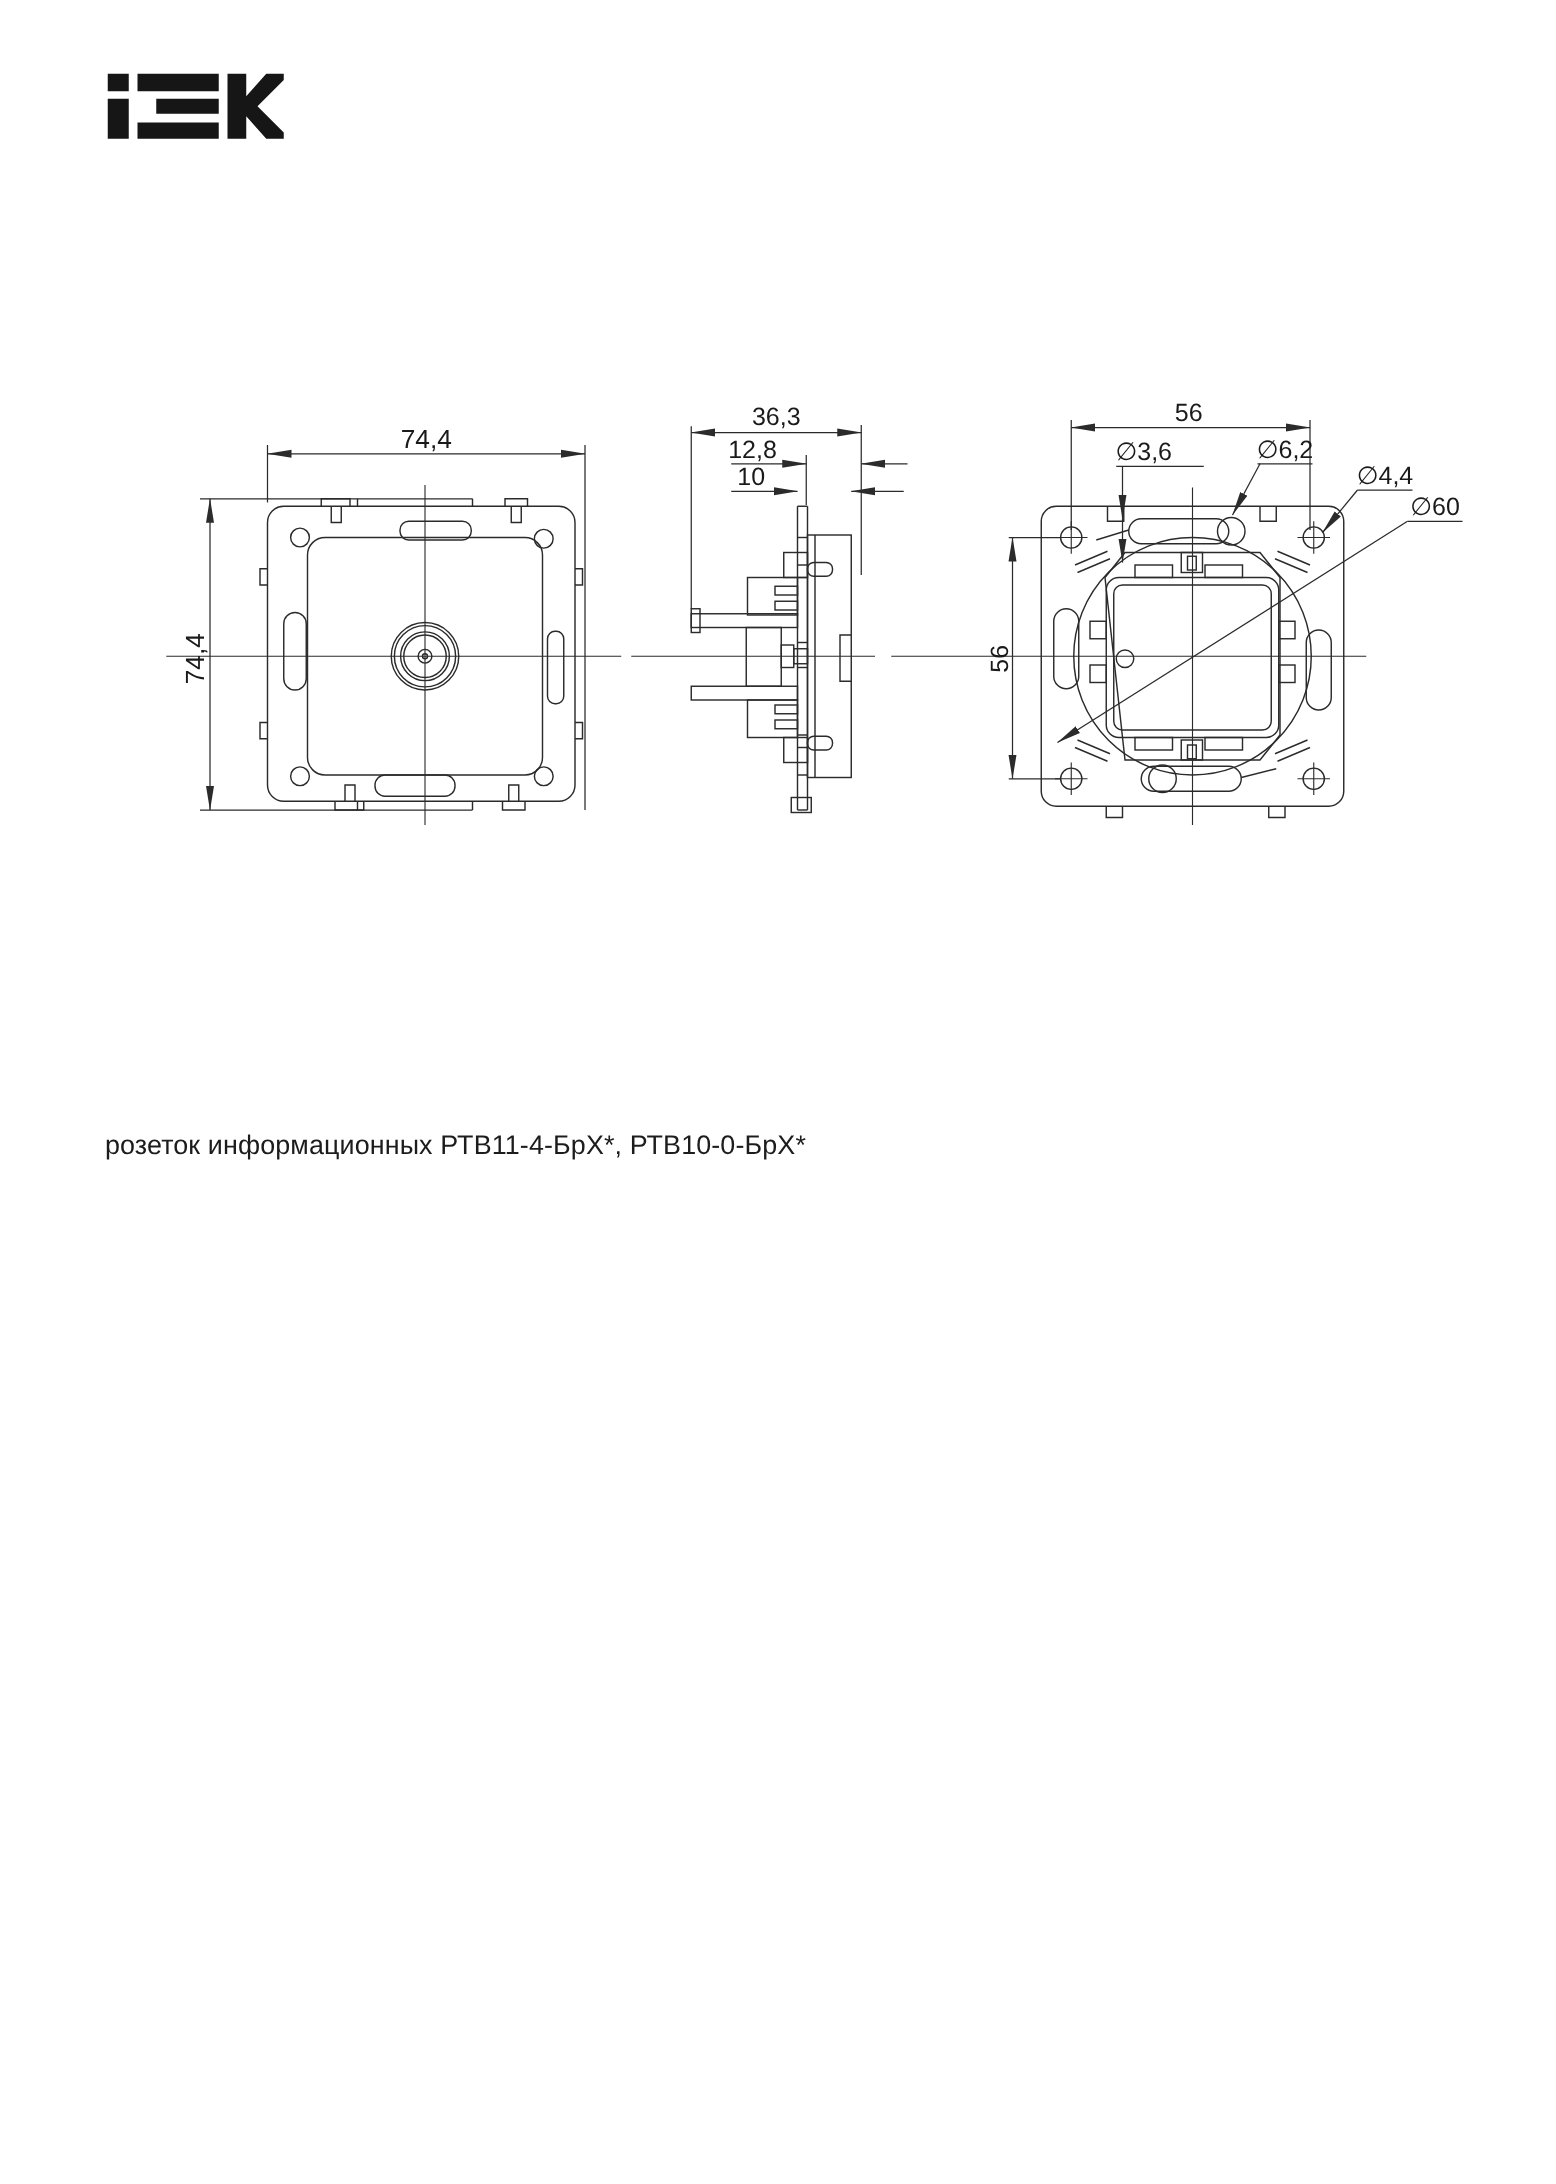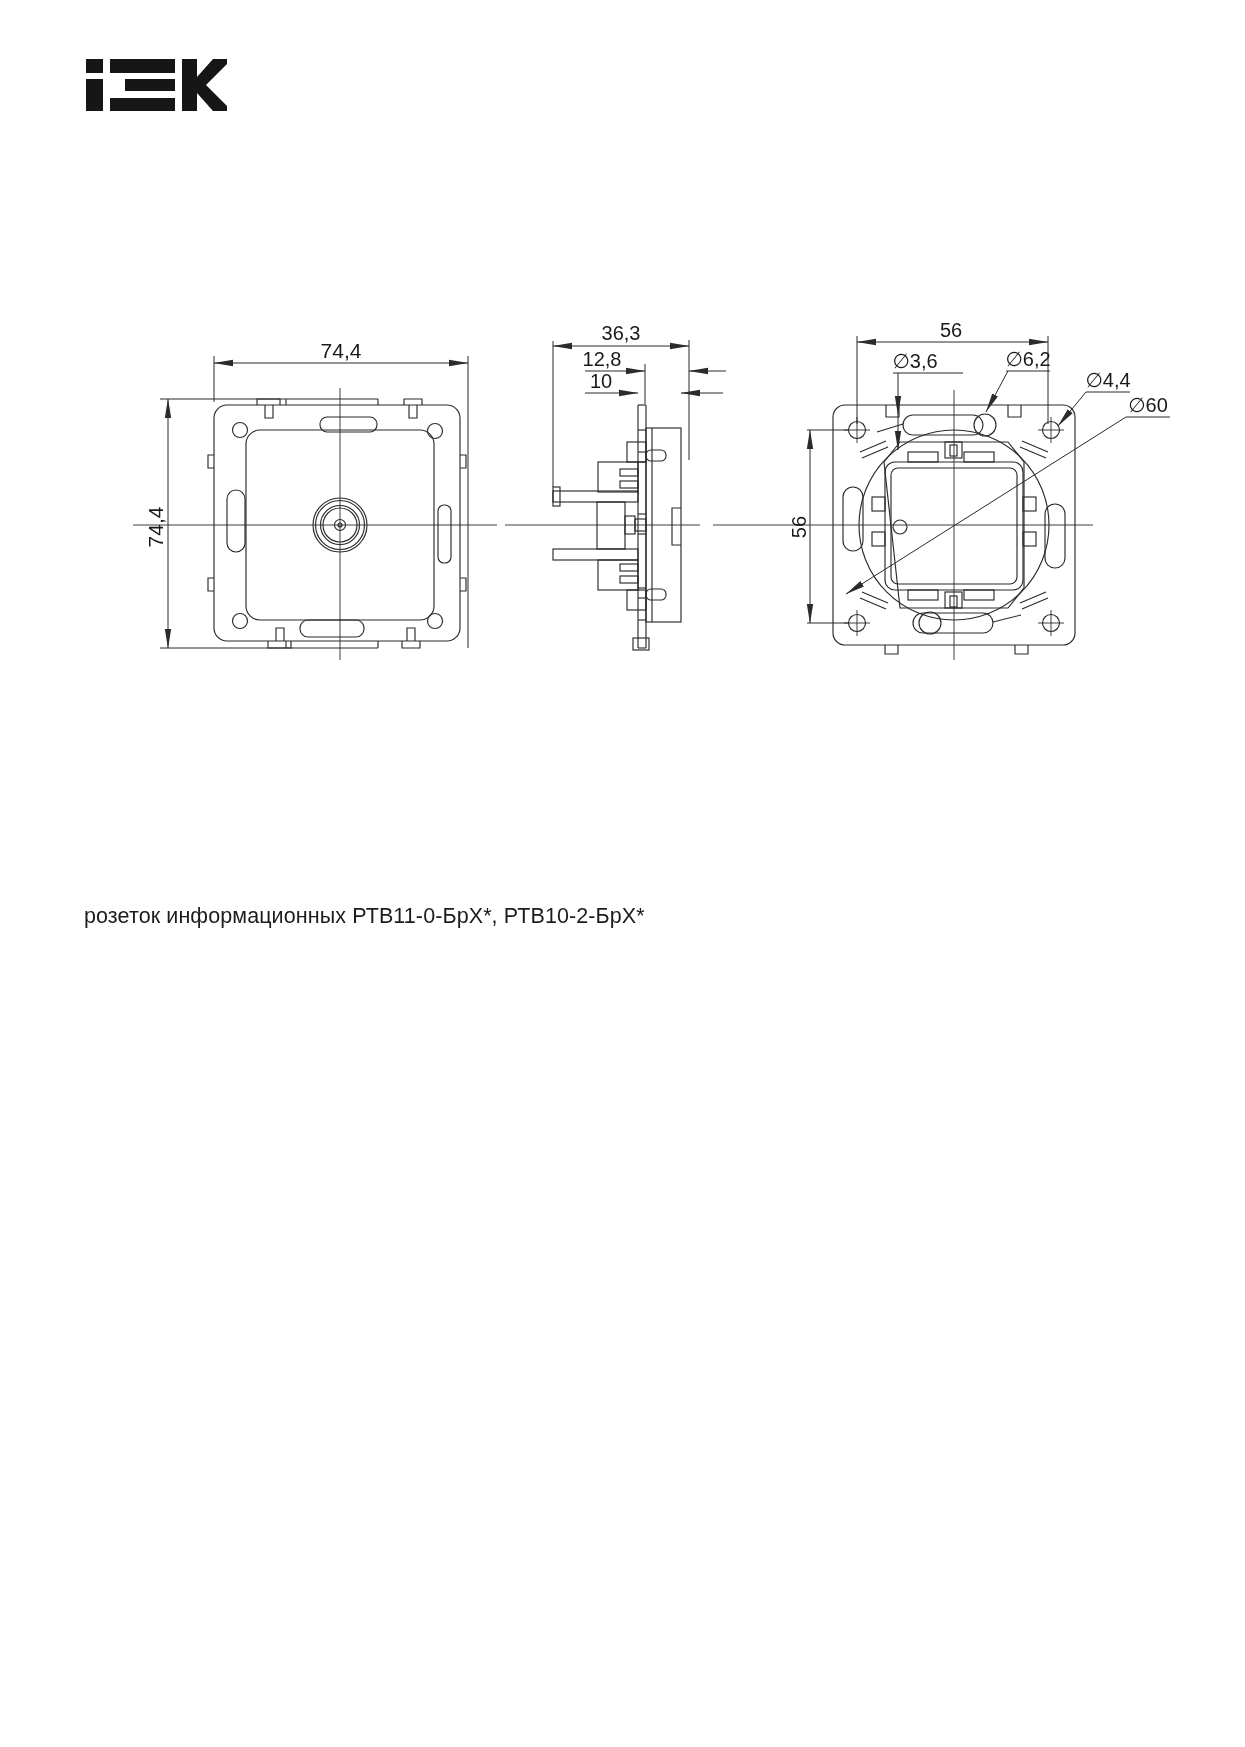--- a/index.html
+++ b/index.html
@@ -268,16 +268,16 @@
 
       <g>
         <text x="1148" y="412" text-anchor="middle">∅60</text>
         <line class="dim" x1="1126" y1="417" x2="1170" y2="417"></line>
         <line class="dim" x1="1126" y1="417" x2="846" y2="594" marker-end="url(#arr)"></line>
       </g>
     </g>
   </svg>
 
   <div id="caption">
-    <div>розеток информационных РТВ11-0-БрХ*, РТВ10-2-БрХ*</div>
+    <div>розеток информационных РТВ11-4-БрХ*, РТВ10-0-БрХ*</div>
   </div>
 
 </div>
 
 </body></html>

